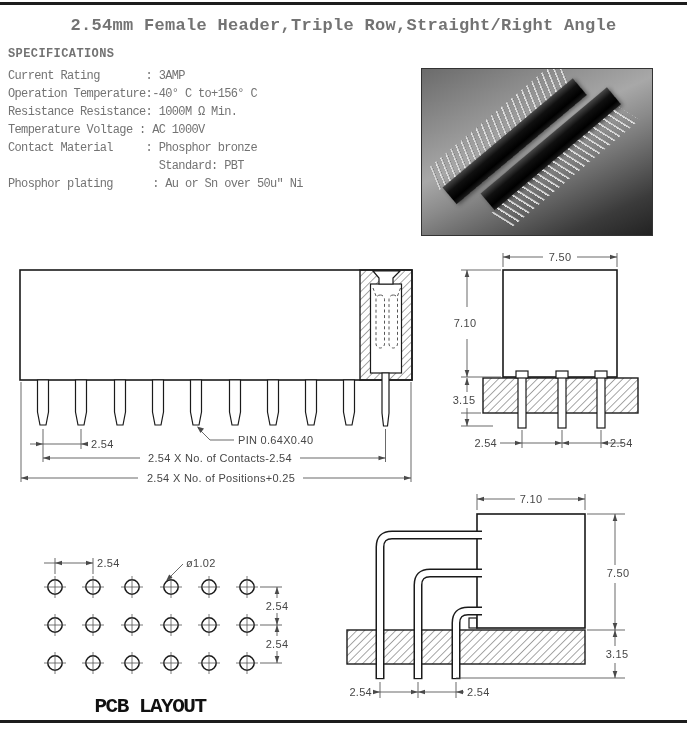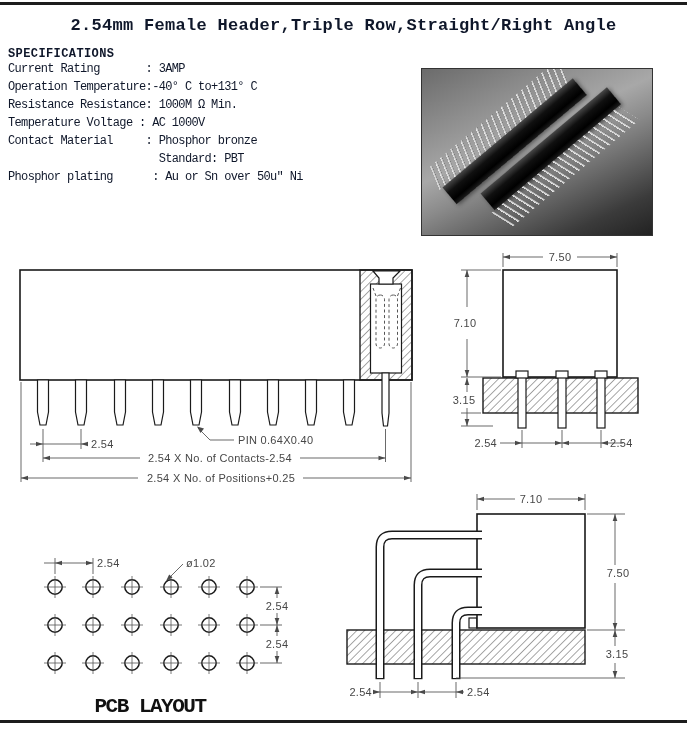--- a/index.html
+++ b/index.html
@@ -1,22 +1,22 @@
 <!DOCTYPE html>
 <html><head>
 <meta charset="utf-8">
 <style>
   html,body{margin:0;padding:0;background:#e8e8e8;}
   .page{position:relative;width:687px;height:730px;background:#ffffff;overflow:hidden;
-        font-family:"Liberation Mono",monospace;color:#0f172a;}
+        font-family:"Liberation Mono",monospace;color:#737373;}
   .hrule{position:absolute;left:0;width:687px;background:#1c1c1c;}
   .title{position:absolute;top:16px;left:0;width:100%;text-align:center;
          font-size:17px;font-weight:600;letter-spacing:.3px;white-space:pre;}
   .specheading{position:absolute;top:47px;left:8px;font-size:12px;font-weight:700;letter-spacing:.4px;}
-  .specs{position:absolute;top:60px;left:8px;font-size:12px;letter-spacing:-.65px;line-height:18px;}
+  .specs{position:absolute;top:67px;left:8px;font-size:12px;letter-spacing:-.65px;line-height:18px;}
   .specs div{white-space:pre;}
   
   .photo{position:absolute;left:421px;top:68px;width:230px;height:166px;border:1px solid #333;
          background:linear-gradient(155deg,#6b6b6b 0%,#a8a8a8 42%,#8a8a8a 55%,#3b3b3b 85%,#222 100%);overflow:hidden;}
   .connector{position:absolute;transform:rotate(-40deg);}
   .conn-pins{height:24px;background:repeating-linear-gradient(90deg,#ececec 0px,#bdbdbd 1.6px,#777 2.1px,rgba(0,0,0,0) 2.4px,rgba(0,0,0,0) 6.6px);}
   .c1 .conn-pins{transform:skewX(-18deg);}
   .c2 .conn-pins{transform:skewX(18deg);}
   .conn-bar{height:22px;background:linear-gradient(180deg,#474747,#101010 35%,#000 75%,#1d1d1d);
             box-shadow:1px 2px 4px rgba(0,0,0,.45);}
@@ -49,21 +49,21 @@
   </svg>
 
   <div class="hrule" style="top:2px;height:3px;"></div>
   <div class="hrule" style="top:720px;height:3px;"></div>
 
   <div class="title">2.54mm Female Header,Triple Row,Straight/Right Angle</div>
   <div class="specheading">SPECIFICATIONS</div>
 
   <div class="specs">
     <div>Current Rating       : 3AMP</div>
-    <div>Operation Temperature:-40° C to+131° C</div>
+    <div>Operation Temperature:-40° C to+156° C</div>
     <div>Resistance Resistance: 1000M Ω Min.</div>
     <div>Temperature Voltage : AC 1000V</div>
     <div>Contact Material     : Phosphor bronze</div>
     <div>                       Standard: PBT</div>
     <div>Phosphor plating      : Au or Sn over 50u" Ni</div>
   </div>
 
   <div class="photo">
     <div class="connector c1">
       <div class="conn-pins"></div>

